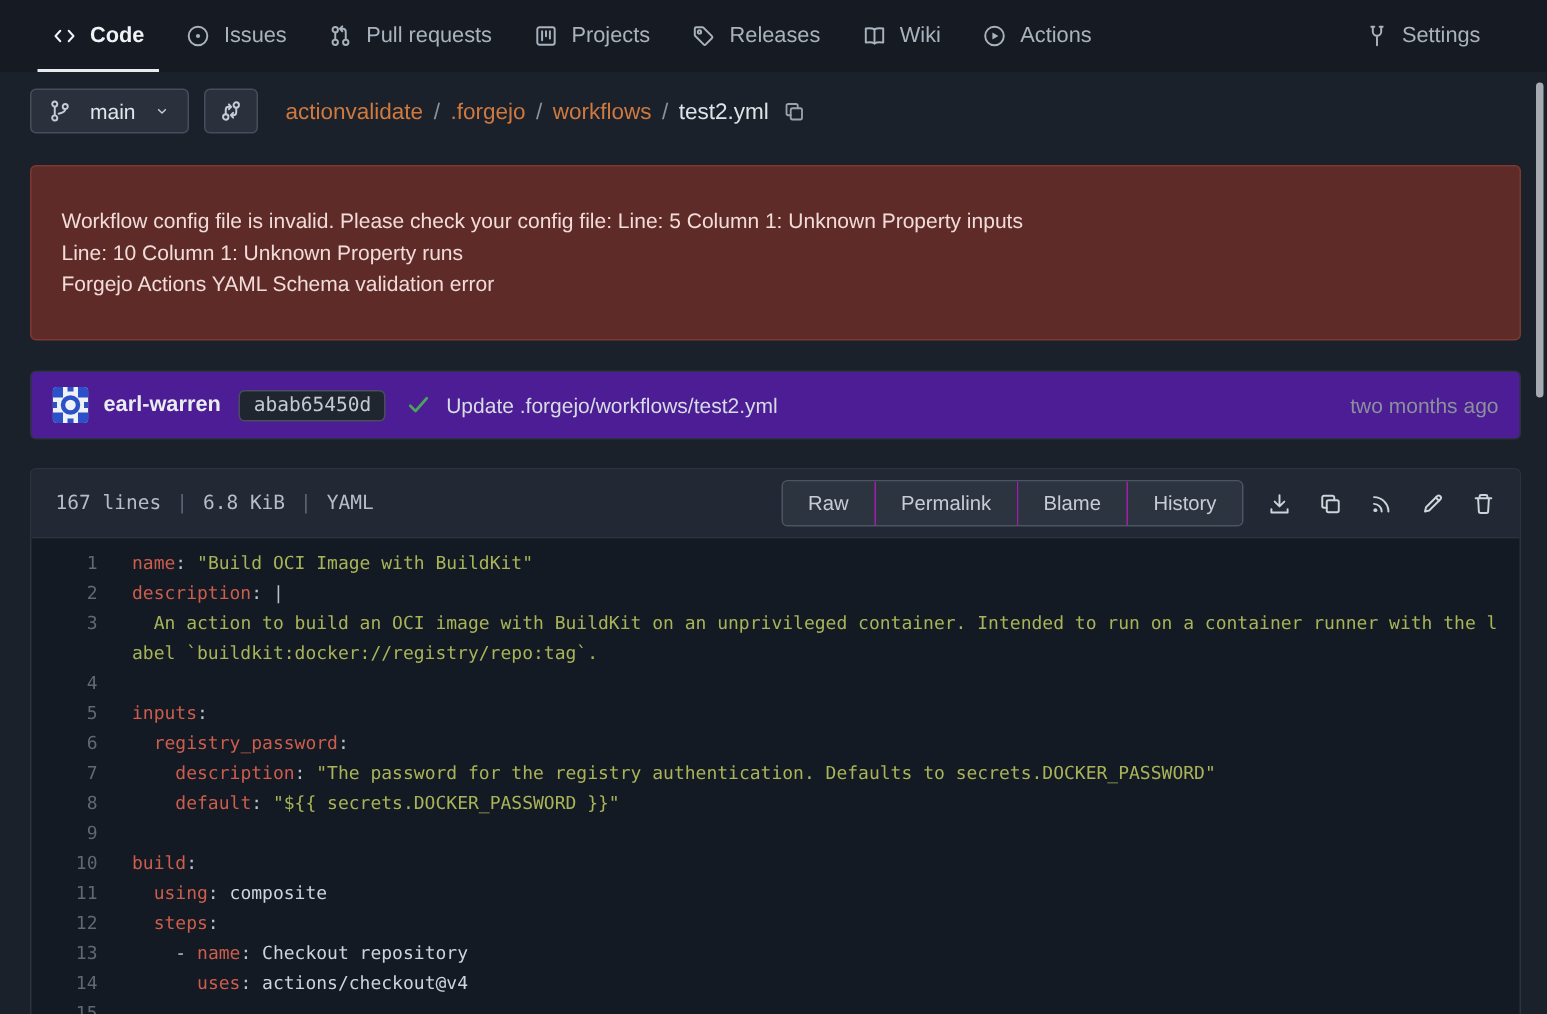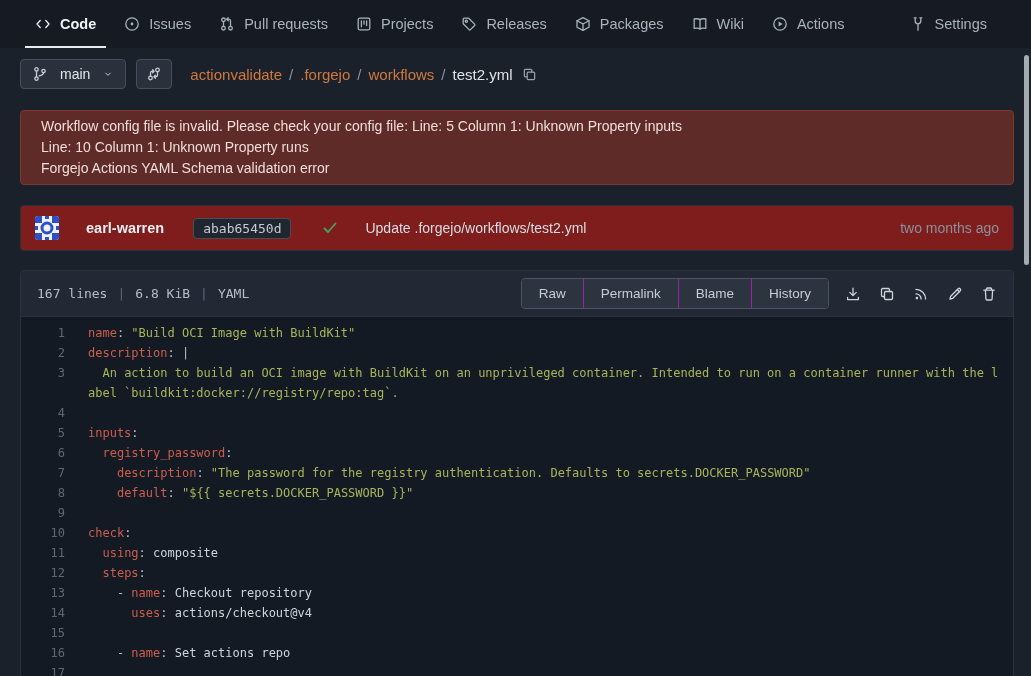--- a/index.html
+++ b/index.html
@@ -43,28 +43,28 @@
   .btn-chip .nicon { color:#c7cdd5; display:flex; }
   .crumb { display:flex; align-items:center; font-size:15px; margin-left:8px; flex-wrap:nowrap; }
   .crumb a { color:var(--c-link,#d0793f); text-decoration:none; cursor:pointer; }
   .crumb .sep { color:#8a929d; margin:0 7px; }
   .crumb .cur { color:#dfe3e8; }
   .crumb .copy { color:#9aa2ad; margin-left:9px; display:flex; cursor:pointer; }
   
   .errorbox {
     margin:10px 17px 0 20px;
     background:var(--c-errbg,#5e2b28); border:1px solid var(--c-errbd,#7c3831);
-    border-radius:4px; padding:5px 20px;
+    border-radius:4px; padding:26px 20px;
     color:#f1dcd9; font-size:14px; line-height:21px;
   }
   
   .commitbar {
     margin:20px 17px 0 20px;
-    background:#7f1d1d; border:1px solid #2c333e; border-radius:4px;
-    padding:10px 14px; display:flex; align-items:center; gap:27px;
+    background:#4c1d95; border:1px solid #2c333e; border-radius:4px;
+    padding:10px 14px; display:flex; align-items:center; gap:10px;
     font-size:14px;
   }
   .avatar { width:24px; height:24px; border-radius:3px; overflow:hidden; flex:none; }
   .commit-author { font-weight:bold; color:#e9ecf0; font-size:14.5px; margin-right:2px; }
   .hash-chip {
     font-family:"DejaVu Sans Mono", monospace; font-size:13px; color:#c2cad4;
     background:#20262f; border:1px solid #474f5b; border-radius:4px;
     padding:2px 9px; cursor:pointer;
   }
   .commit-check { color:var(--c-green,#4aa25c); display:flex; margin-left:4px; }
@@ -158,29 +158,20 @@
         <span>Projects</span>
       </div>
       <div class="nav-item">
         <span class="nicon">
           <svg class="ic" width="16" height="16" viewBox="0 0 16 16" fill="none" stroke="currentColor" stroke-width="1.3" stroke-linecap="round" stroke-linejoin="round">
             <path d="M2.2 7.3V3.2c0-.6.4-1 1-1h4.1c.3 0 .5.1.7.3l5.6 5.6c.4.4.4 1 0 1.4l-4.1 4.1c-.4.4-1 .4-1.4 0L2.5 8c-.2-.2-.3-.4-.3-.7z"></path>
             <circle cx="5.3" cy="5.3" r="1.1"></circle>
           </svg>
         </span>
         <span>Releases</span>
-      </div>
-      <div class="nav-item">
-        <span class="nicon">
-          <svg class="ic" width="16" height="16" viewBox="0 0 16 16" fill="none" stroke="currentColor" stroke-width="1.3" stroke-linecap="round" stroke-linejoin="round">
-            <path d="M8 1.6 14 4.8v6.4L8 14.4 2 11.2V4.8z"></path>
-            <path d="M2 4.8 8 8l6-3.2M8 8v6.4"></path>
-          </svg>
-        </span>
-        <span>Packages</span>
       </div>
       <div class="nav-item">
         <span class="nicon">
           <svg class="ic" width="16" height="16" viewBox="0 0 16 16" fill="none" stroke="currentColor" stroke-width="1.3" stroke-linecap="round" stroke-linejoin="round">
             <path d="M8 3.6C6.7 2.7 4.6 2.6 2.2 3v9.4c2.4-.4 4.5-.3 5.8.6 1.3-.9 3.4-1 5.8-.6V3c-2.4-.4-4.5-.3-5.8.6z"></path>
             <path d="M8 3.6V13"></path>
           </svg>
         </span>
         <span>Wiki</span>
       </div>
@@ -360,21 +351,21 @@
       <div class="code-row">
         <span class="lnum">8</span>
         <span class="lcode"><span class="tk-punct">    </span><span class="tk-key">default</span><span class="tk-punct">: </span><span class="tk-str">"${{ secrets.DOCKER_PASSWORD }}"</span></span>
       </div>
       <div class="code-row">
         <span class="lnum">9</span>
         <span class="lcode">&nbsp;</span>
       </div>
       <div class="code-row">
         <span class="lnum">10</span>
-        <span class="lcode"><span class="tk-key">check</span><span class="tk-punct">:</span></span>
+        <span class="lcode"><span class="tk-key">build</span><span class="tk-punct">:</span></span>
       </div>
       <div class="code-row">
         <span class="lnum">11</span>
         <span class="lcode"><span class="tk-punct">  </span><span class="tk-key">using</span><span class="tk-punct">: </span><span class="tk-plain">composite</span></span>
       </div>
       <div class="code-row">
         <span class="lnum">12</span>
         <span class="lcode"><span class="tk-punct">  </span><span class="tk-key">steps</span><span class="tk-punct">:</span></span>
       </div>
       <div class="code-row">

